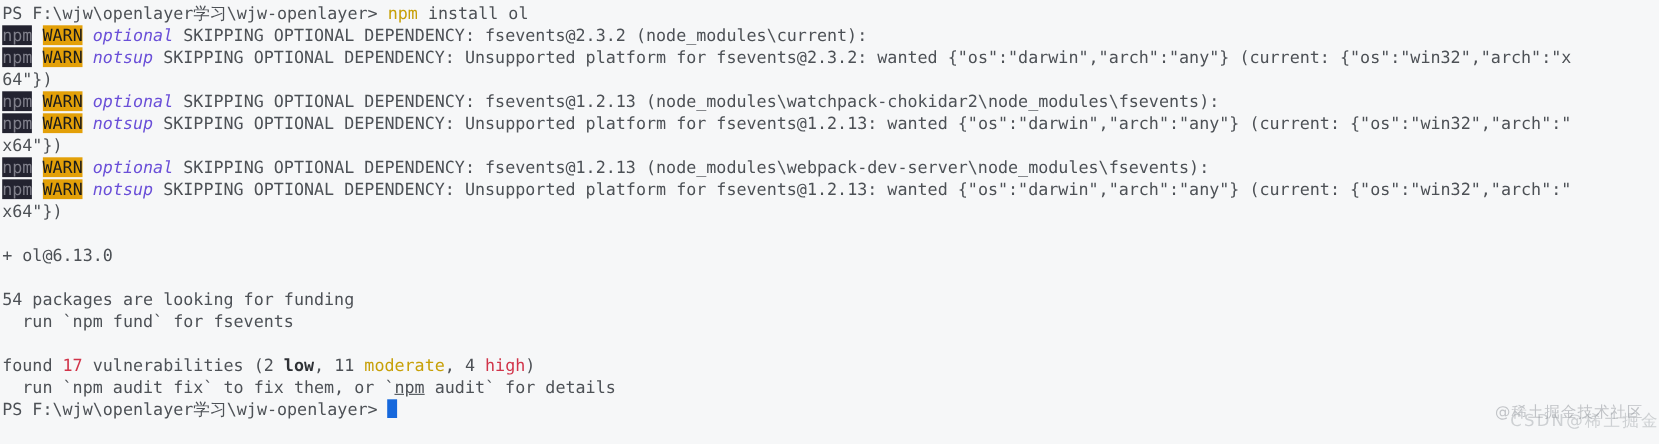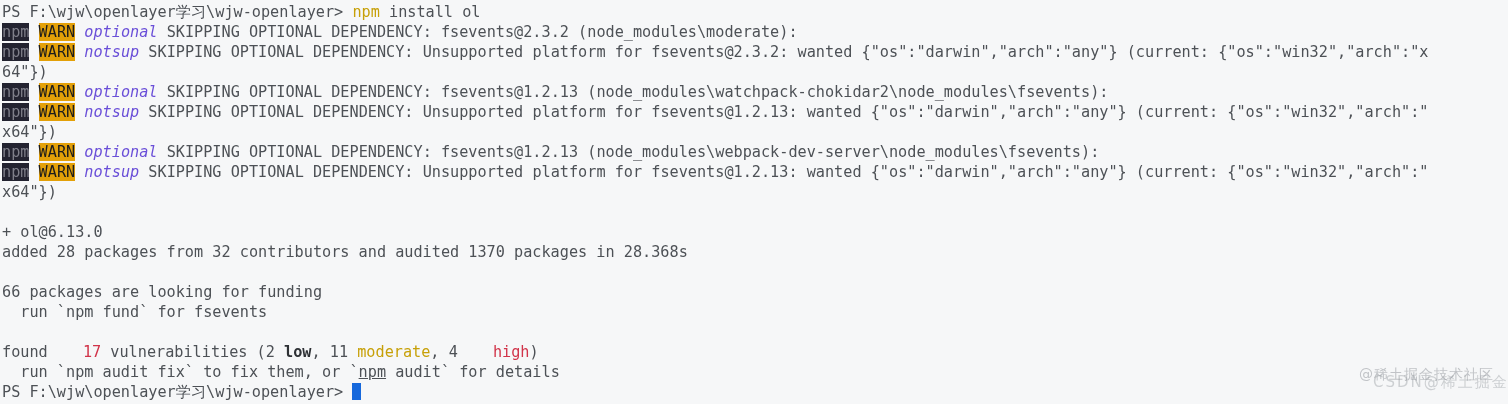--- a/index.html
+++ b/index.html
@@ -32,21 +32,21 @@
   }
 
   
   .seg { white-space: pre; }
   .c-default { color: #4d5156; }
   .c-prompt  { color: #4d5156; }
   .c-cmd     { color: #c7a008; }
   .c-npm     { color: #7f7f8a; background: #232330; }
   .c-warn    { color: #1c1c1c; background: #e3a008; }
   .c-optional{ color: #6a4fd8; font-style: italic; }
-  .c-red     { color: #d1344a; margin-left: 26px; }
+  .c-red     { color: #d1344a; }
   .c-yellow  { color: #c7a008; margin-top: 12px; }
   .c-bold    { color: #2e3135; font-weight: bold; }
   .c-underline { text-decoration: underline; }
 
   .cursor {
     display: inline-block;
     width: 9px;
     height: 17px;
     background: #1668dc;
     vertical-align: -3px;
@@ -70,34 +70,33 @@
     color: rgba(140,145,150,0.38);
     letter-spacing: 2px;
   }
 </style>
 </head>
 <body>
 
 <div id="terminal">
   <div id="lines-host">
       <div class="line"><span class="seg c-prompt">PS F:\wjw\openlayer学习\wjw-openlayer&gt; </span><span class="seg c-cmd">npm</span><span class="seg c-default"> install ol</span></div>
-      <div class="line"><span class="seg c-npm">npm</span><span class="seg c-default"> </span><span class="seg c-warn">WARN</span><span class="seg c-default"> </span><span class="seg c-optional">optional</span><span class="seg c-default"> SKIPPING OPTIONAL DEPENDENCY: fsevents@2.3.2 (node_modules\moderate):</span></div>
+      <div class="line"><span class="seg c-npm">npm</span><span class="seg c-default"> </span><span class="seg c-warn">WARN</span><span class="seg c-default"> </span><span class="seg c-optional">optional</span><span class="seg c-default"> SKIPPING OPTIONAL DEPENDENCY: fsevents@2.3.2 (node_modules\current):</span></div>
       <div class="line"><span class="seg c-npm">npm</span><span class="seg c-default"> </span><span class="seg c-warn">WARN</span><span class="seg c-default"> </span><span class="seg c-optional">notsup</span><span class="seg c-default"> SKIPPING OPTIONAL DEPENDENCY: Unsupported platform for fsevents@2.3.2: wanted {"os":"darwin","arch":"any"} (current: {"os":"win32","arch":"x</span></div>
       <div class="line"><span class="seg c-default">64"})</span></div>
       <div class="line"><span class="seg c-npm">npm</span><span class="seg c-default"> </span><span class="seg c-warn">WARN</span><span class="seg c-default"> </span><span class="seg c-optional">optional</span><span class="seg c-default"> SKIPPING OPTIONAL DEPENDENCY: fsevents@1.2.13 (node_modules\watchpack-chokidar2\node_modules\fsevents):</span></div>
       <div class="line"><span class="seg c-npm">npm</span><span class="seg c-default"> </span><span class="seg c-warn">WARN</span><span class="seg c-default"> </span><span class="seg c-optional">notsup</span><span class="seg c-default"> SKIPPING OPTIONAL DEPENDENCY: Unsupported platform for fsevents@1.2.13: wanted {"os":"darwin","arch":"any"} (current: {"os":"win32","arch":"</span></div>
       <div class="line"><span class="seg c-default">x64"})</span></div>
       <div class="line"><span class="seg c-npm">npm</span><span class="seg c-default"> </span><span class="seg c-warn">WARN</span><span class="seg c-default"> </span><span class="seg c-optional">optional</span><span class="seg c-default"> SKIPPING OPTIONAL DEPENDENCY: fsevents@1.2.13 (node_modules\webpack-dev-server\node_modules\fsevents):</span></div>
       <div class="line"><span class="seg c-npm">npm</span><span class="seg c-default"> </span><span class="seg c-warn">WARN</span><span class="seg c-default"> </span><span class="seg c-optional">notsup</span><span class="seg c-default"> SKIPPING OPTIONAL DEPENDENCY: Unsupported platform for fsevents@1.2.13: wanted {"os":"darwin","arch":"any"} (current: {"os":"win32","arch":"</span></div>
       <div class="line"><span class="seg c-default">x64"})</span></div>
       <div class="line"><span class="seg c-default"> </span></div>
       <div class="line"><span class="seg c-default">+ ol@6.13.0</span></div>
-      <div class="line"><span class="seg c-default">added 28 packages from 32 contributors and audited 1370 packages in 28.368s</span></div>
       <div class="line"><span class="seg c-default"> </span></div>
-      <div class="line"><span class="seg c-default">66 packages are looking for funding</span></div>
+      <div class="line"><span class="seg c-default">54 packages are looking for funding</span></div>
       <div class="line"><span class="seg c-default">  run `npm fund` for fsevents</span></div>
       <div class="line"><span class="seg c-default"> </span></div>
       <div class="line"><span class="seg c-default">found </span><span class="seg c-red">17</span><span class="seg c-default"> vulnerabilities (2 </span><span class="seg c-bold">low</span><span class="seg c-default">, 11 </span><span class="seg c-yellow">moderate</span><span class="seg c-default">, 4 </span><span class="seg c-red">high</span><span class="seg c-default">)</span></div>
       <div class="line"><span class="seg c-default">  run `npm audit fix` to fix them, or `</span><span class="seg c-underline">npm</span><span class="seg c-default"> audit` for details</span></div>
       <div class="line"><span class="seg c-prompt">PS F:\wjw\openlayer学习\wjw-openlayer&gt; </span><span class="cursor"></span></div>
     </div>
   <div id="watermark">
     <span>@稀土掘金技术社区</span>
     <span class="wm2">CSDN@稀土掘金</span>
   </div>

